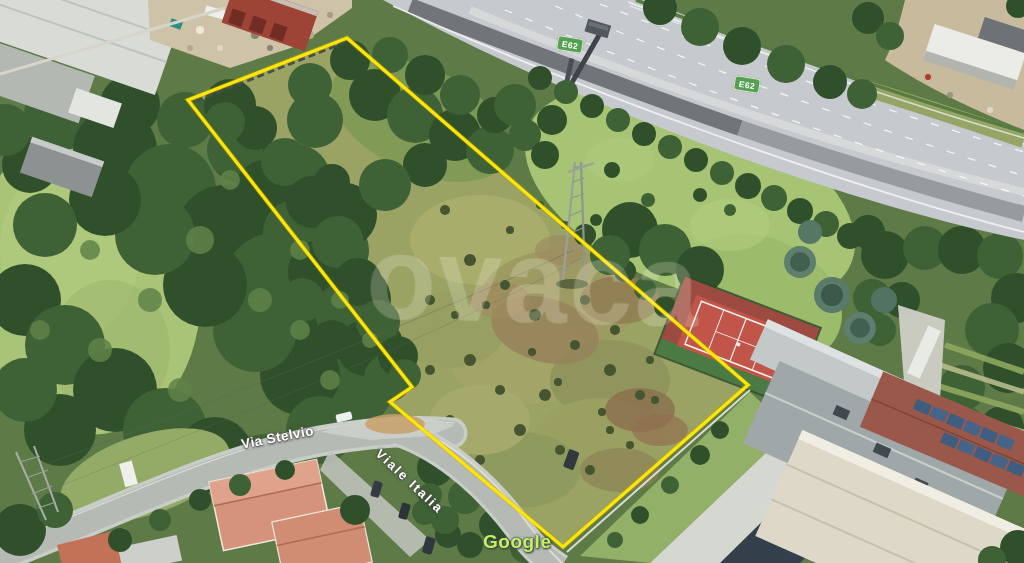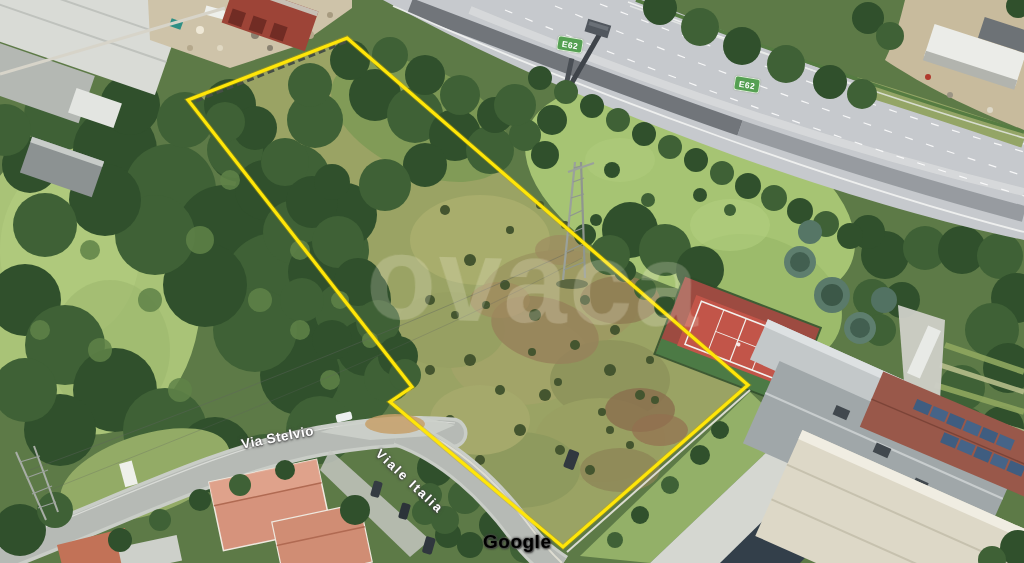--- a/index.html
+++ b/index.html
@@ -21,21 +21,21 @@
   .l2{left:383px;top:446px;font-size:13px;letter-spacing:2px;transform:rotate(43deg);transform-origin:0 0;}
   .shield{
     position:absolute;width:24px;height:13px;border-radius:3px;
     border:1px solid rgba(235,245,230,.9);color:#fff;font-size:8.5px;font-weight:bold;
     display:flex;align-items:center;justify-content:center;letter-spacing:.3px;
     transform:rotate(9deg);box-shadow:0 0 1px rgba(0,0,0,.4);
   }
   .s1{left:557px;top:37px;}
   .s2{left:734px;top:77px;}
   .google{
-    position:absolute;left:483px;top:531px;color:#000000;font-size:19px;font-weight:bold;letter-spacing:.5px;
+    position:absolute;left:483px;top:531px;color:#bef264;font-size:19px;font-weight:bold;letter-spacing:.5px;
     text-shadow:0 0 2px #4a4a4a,0 0 3px #454545,1px 1px 2px #3a3a3a;
     text-align:right;
   }
   .wm{
     position:absolute;left:368px;top:218px;font-size:118px;font-weight:bold;line-height:1;
     color:rgba(250,244,226,.22);letter-spacing:2px;transform:rotate(1.5deg) scaleX(.97);
     transform-origin:0 0;filter:blur(.6px);pointer-events:none;white-space:nowrap;
   }
 </style>
 </head>

